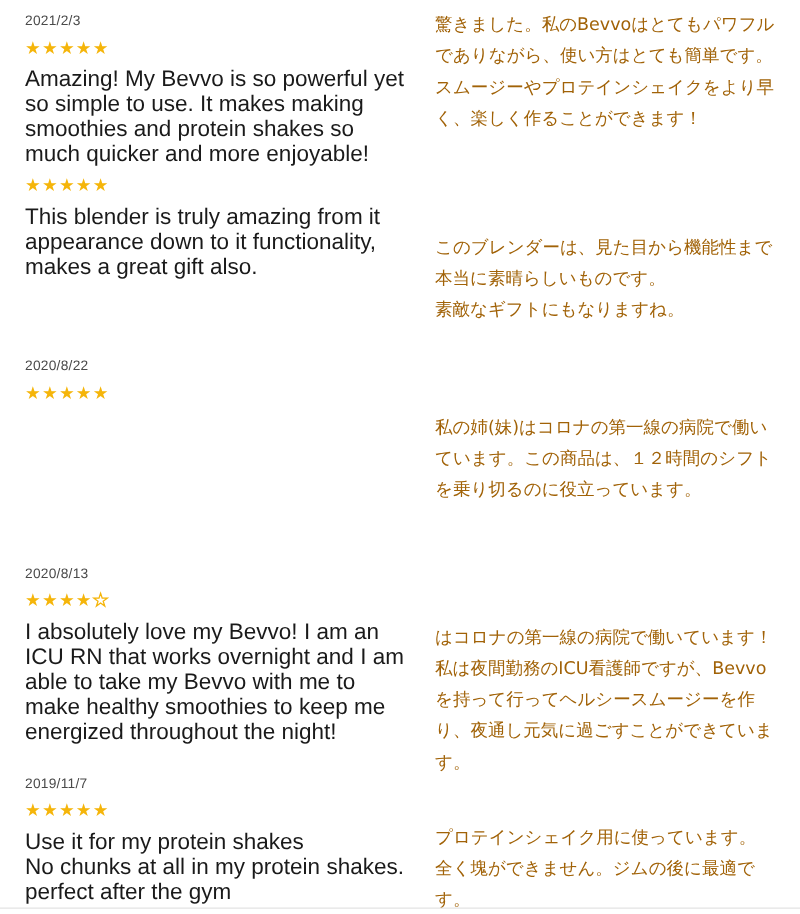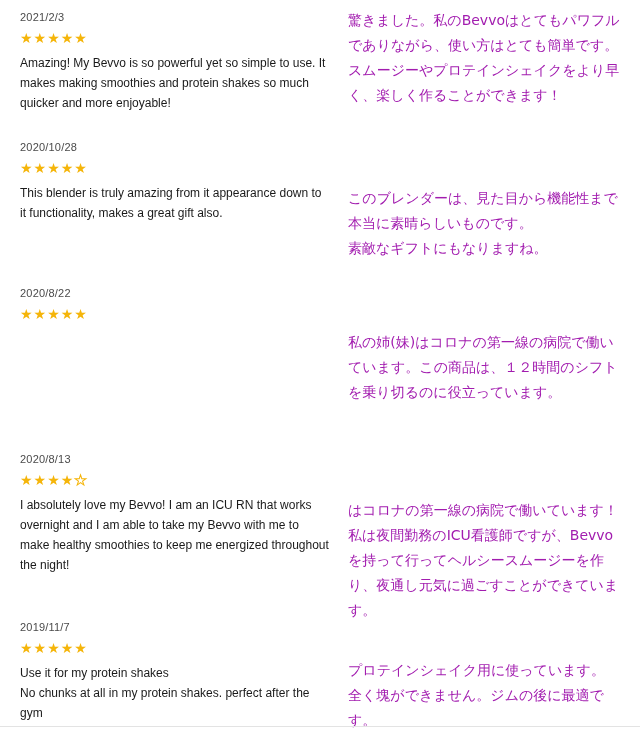--- a/index.html
+++ b/index.html
@@ -47,28 +47,28 @@
     line-height: 16px;
     color: #f5b50a;
     margin-bottom: 7px;
     white-space: nowrap;
   }
   .star-empty {
     color: #ffffff;
     -webkit-text-stroke: 1px #f5b50a;
   }
   .body-en {
-    font-size: 12px;
+    font-size: 18px;
     line-height: 20px;
     color: #1a1a1a;
   }
   .body-ja {
     font-size: 14px;
     line-height: 25px;
-    color: #a21caf;
+    color: #a16207;
     font-family: "DejaVu Sans", sans-serif;
   }
   .divider {
     position: absolute;
     left: 0;
     width: 640px;
     border-top: 1px solid #e3e3e3;
   }
   
   #rev0 .left-col  { top: 10px; }
@@ -93,21 +93,20 @@
       <div class="stars"><span>★</span><span>★</span><span>★</span><span>★</span><span>★</span></div>
       <div class="body-en">Amazing! My Bevvo is so powerful yet so simple to use. It makes making smoothies and protein shakes so much quicker and more enjoyable!</div>
     </div>
     <div class="right-col">
       <div class="body-ja">驚きました。私のBevvoはとてもパワフルでありながら、使い方はとても簡単です。スムージーやプロテインシェイクをより早く、楽しく作ることができます！</div>
     </div>
   </div>
 
   <div class="review" id="rev1">
     <div class="left-col">
-      <div class="date">2020/10/28</div>
       <div class="stars"><span>★</span><span>★</span><span>★</span><span>★</span><span>★</span></div>
       <div class="body-en">This blender is truly amazing from it appearance down to it functionality, makes a great gift also.</div>
     </div>
     <div class="right-col">
       <div class="body-ja" style="white-space: pre-line;">このブレンダーは、見た目から機能性まで本当に素晴らしいものです。
 素敵なギフトにもなりますね。</div>
     </div>
   </div>
 
   <div class="review" id="rev2">

